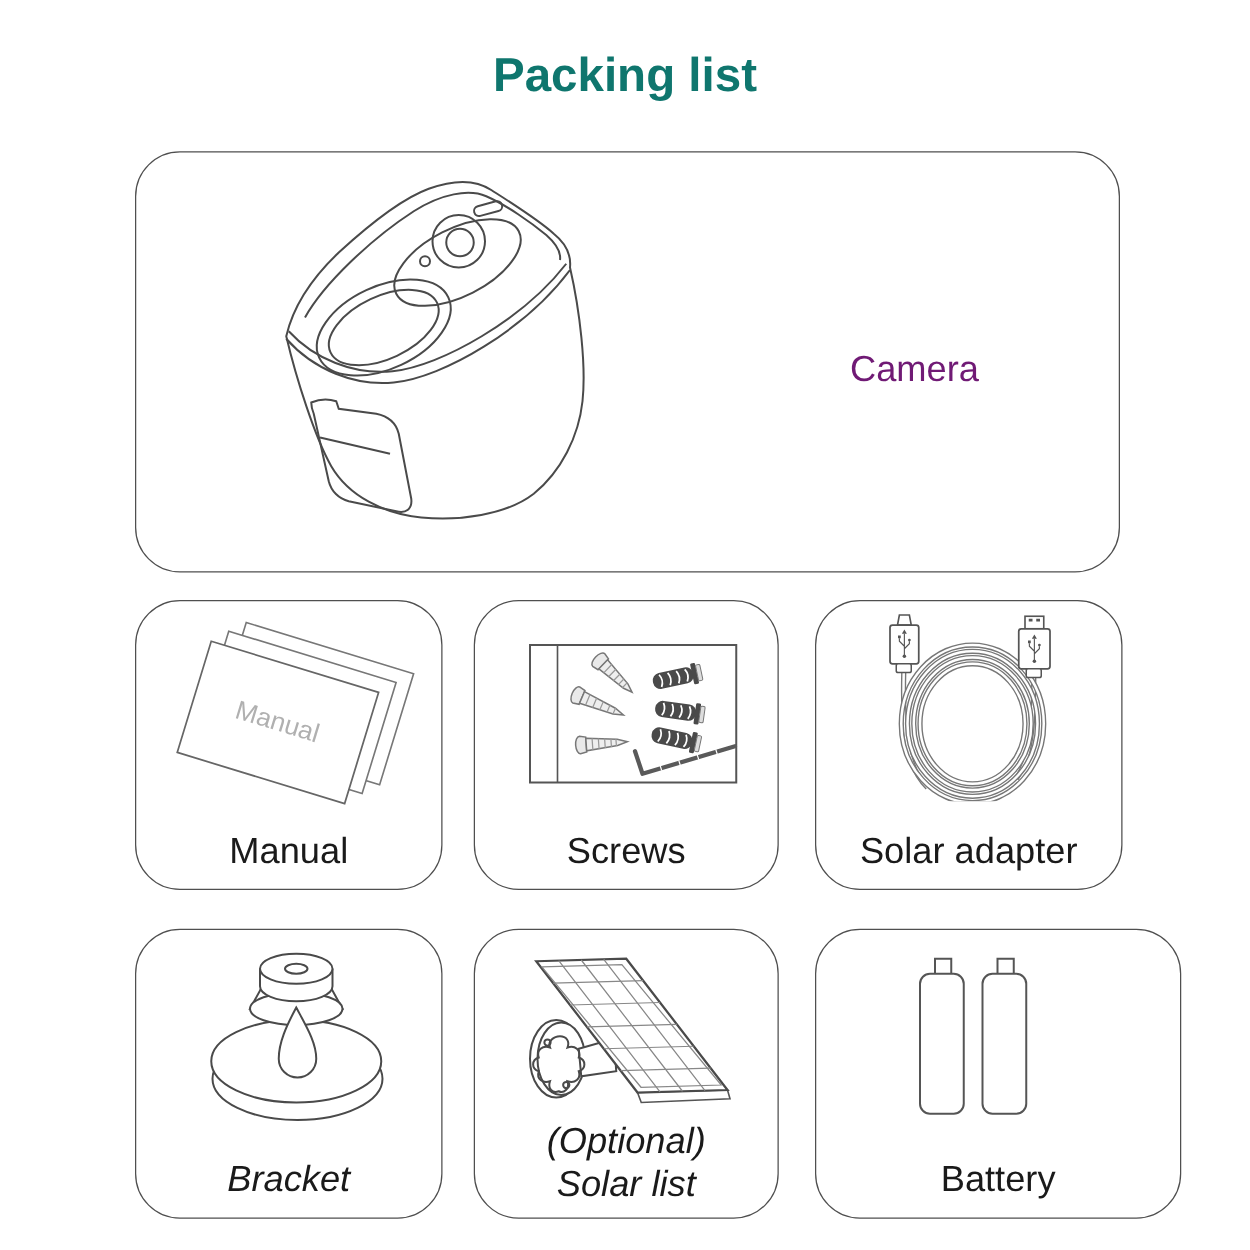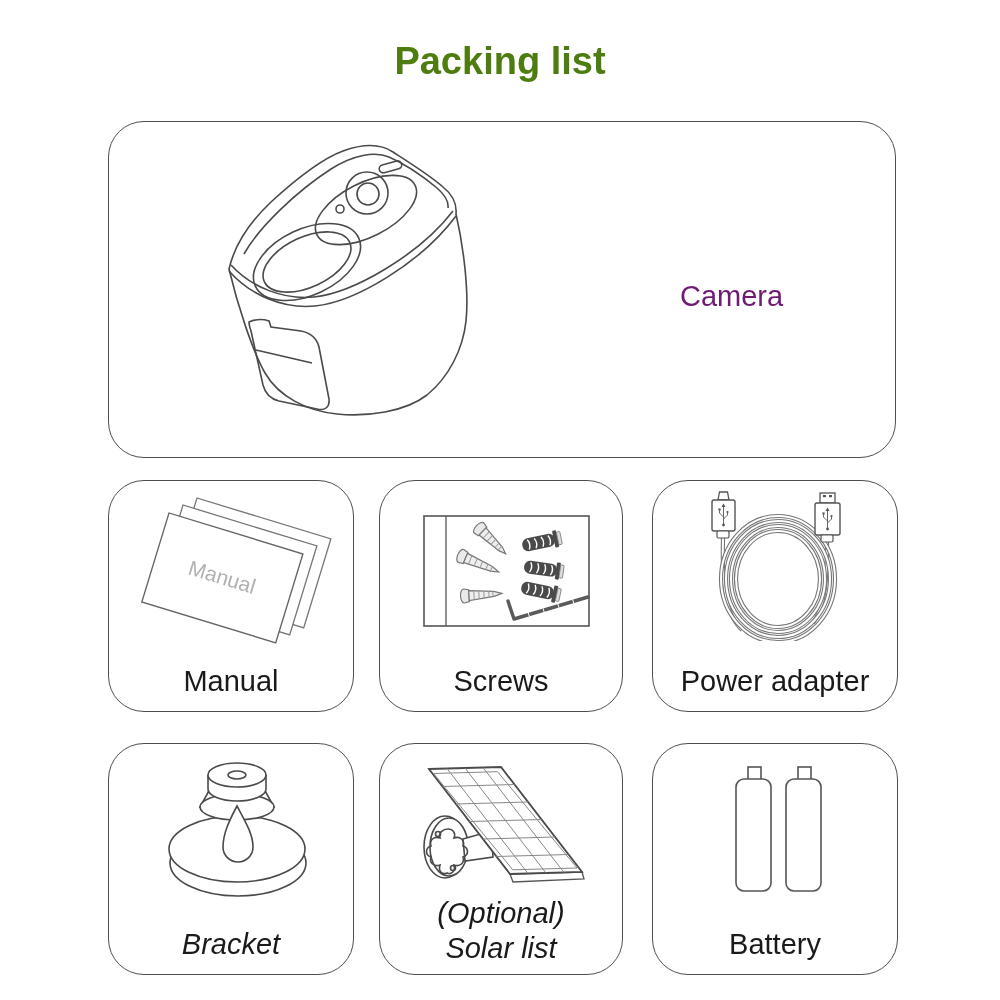--- a/index.html
+++ b/index.html
@@ -1,33 +1,33 @@
 <!DOCTYPE html>
 <html><head>
 <meta charset="utf-8">
 <style>
   html,body{margin:0;padding:0;background:#fff;}
   #page{position:relative;width:1000px;height:1000px;background:#fff;
         font-family:"Liberation Sans",sans-serif;color:#1a1a1a;overflow:hidden;}
   .title{position:absolute;left:0;right:0;top:40px;text-align:center;
-         font-size:38px;font-weight:bold;color:#4d7c0f;}
+         font-size:38px;font-weight:bold;color:#0f766e;}
   .card{position:absolute;background:#fff;border:1.5px solid #4f4f4f;border-radius:36px;}
   .card svg{position:absolute;}
   .card-label{position:absolute;left:0;right:0;bottom:12px;text-align:center;
               font-size:29px;color:#1a1a1a;line-height:1.2;}
   .card-label.two-line{bottom:8px;}
   .camera-label{position:absolute;left:571px;top:158px;font-size:29px;color:#701a75;}
   
   #card-camera {left:108px;top:121px;width:786px;height:335px;}
   #card-manual {left:108px;top:480px;width:244px;height:230px;}
   #card-screws {left:379px;top:480px;width:242px;height:230px;}
   #card-power  {left:652px;top:480px;width:244px;height:230px;}
   #card-bracket{left:108px;top:743px;width:244px;height:230px;font-style:italic;}
   #card-solar  {left:379px;top:743px;width:242px;height:230px;font-style:italic;}
-  #card-battery{left:652px;top:743px;width:244px;height:230px;}
+  #card-battery{left:652px;top:743px;width:244px;height:230px;padding-left:47px;}
   .ln{stroke:#4a4a4a;stroke-width:1.6;fill:none;}
   .lnw{stroke:#4a4a4a;stroke-width:1.6;fill:#fff;}
   .thin{stroke:#777;stroke-width:1.3;fill:#fff;}
 </style>
 </head>
 <body>
 
 <div id="page">
 
   <div class="title">Packing list</div>
@@ -159,21 +159,21 @@
       </g>
       <g>
         <rect x="819" y="492" width="15" height="10" fill="#fff" stroke="#555" stroke-width="1.3"></rect>
         <rect x="822" y="494" width="3" height="2.2" fill="#555"></rect>
         <rect x="828" y="494" width="3" height="2.2" fill="#555"></rect>
         <rect x="814" y="502" width="25" height="32" rx="2" fill="#fff" stroke="#555" stroke-width="1.4"></rect>
         <rect x="820" y="534" width="12" height="7" rx="1.5" fill="#fff" stroke="#555" stroke-width="1.2"></rect>
         <use href="#usbsym" transform="translate(826.5,515)"></use>
       </g>
     </svg>
-    <div class="card-label">Power adapter</div>
+    <div class="card-label">Solar adapter</div>
   </div>
 
   <div class="card" id="card-bracket">
     <svg style="left:57px;top:17px" width="145" height="140" viewBox="165 760 145 140">
       <g>
         <ellipse class="lnw" cx="237" cy="862" rx="68" ry="33"></ellipse>
         <ellipse class="lnw" cx="236" cy="848" rx="68" ry="33"></ellipse>
       </g>
       <g>
         <path class="lnw" d="M 210,786 L 262,786 L 273,806 L 199,806 Z"></path>

